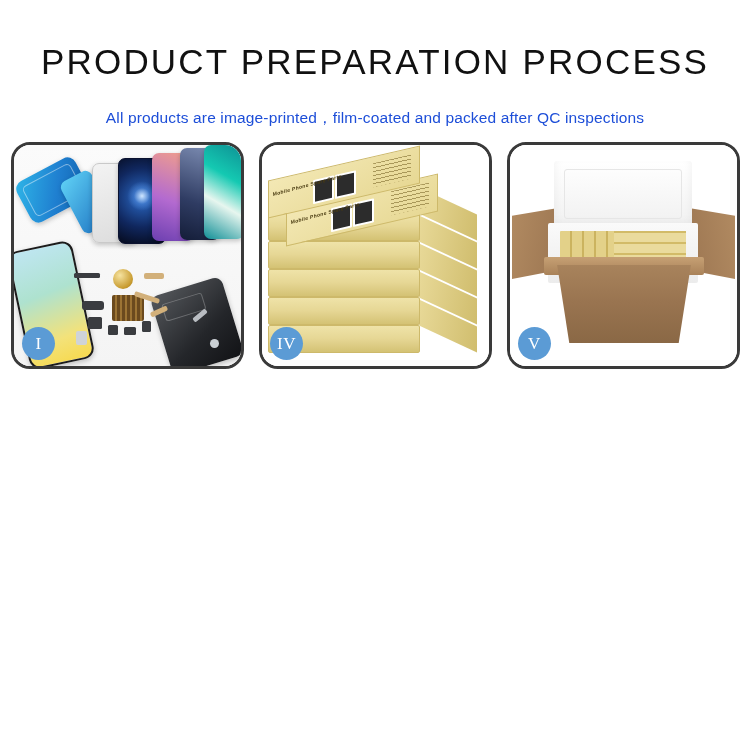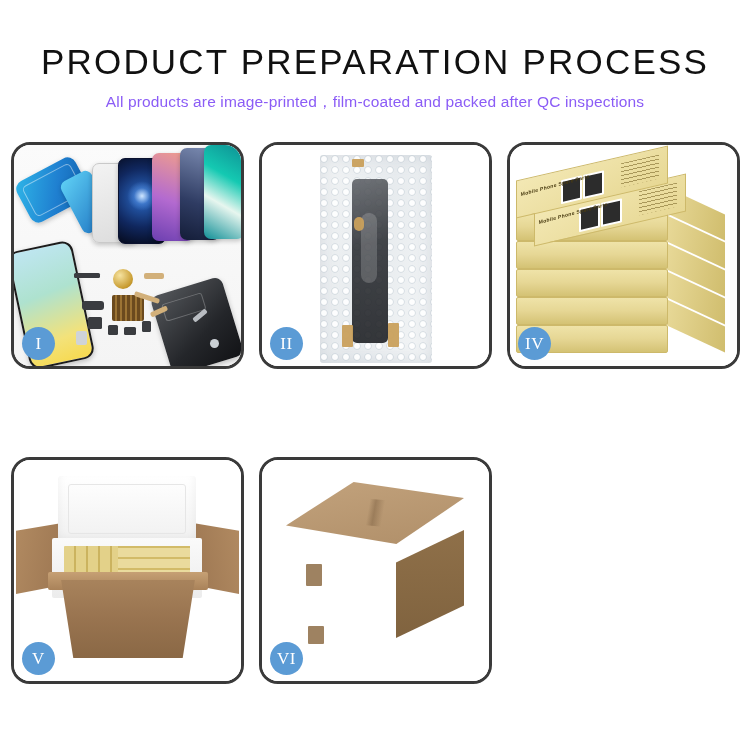--- a/index.html
+++ b/index.html
@@ -13,23 +13,23 @@
 
   
   .header{position:absolute;left:0;top:0;width:750px;text-align:center;}
   .title{
     margin:0;padding-top:44px;
     font-size:35px;font-weight:500;letter-spacing:2.2px;
     color:#111;line-height:1.05;
     font-family:"Liberation Sans", sans-serif;
   }
   .subtitle{
-    margin:0;padding-top:11px;
+    margin:16px;padding-top:11px;
     font-size:15.5px;font-weight:400;letter-spacing:.15px;
-    color:#8b5cf6;
+    color:#1d4ed8;
     font-family:"Liberation Sans", sans-serif;
   }
 
   
   .grid{
     position:absolute;left:11px;top:142px;
     width:730px;height:545px;
     display:grid;
     grid-template-columns:repeat(3,233px);
     grid-template-rows:repeat(2,227px);
@@ -283,33 +283,20 @@
         <div class="flex" style="left:130px;top:128px;width:20px;height:6px;"></div>
         <div class="flex" style="left:120px;top:150px;width:26px;height:5px;transform:rotate(18deg);"></div>
         <div class="flex" style="left:136px;top:164px;width:18px;height:5px;transform:rotate(-24deg);"></div>
         <div class="chip" style="left:178px;top:168px;width:16px;height:5px;background:#b9bdc2;transform:rotate(-40deg);"></div>
         <div class="chip" style="left:196px;top:194px;width:9px;height:9px;border-radius:50%;background:#cbd0d5;"></div>
         <span class="hidden-text">Assorted mobile phone LCD screens, displays and disassembled spare parts</span>
       </div>
       <div class="badge">I</div>
     </div>
 
-    <div class="panel">
-      <div class="stage p2">
-        <div class="bwbag">
-          <div class="bwpart"></div>
-          <div class="bwtape" style="left:32px;top:4px;width:12px;height:8px;"></div>
-          <div class="bwtape" style="left:34px;top:62px;width:10px;height:14px;border-radius:5px;"></div>
-          <div class="bwtape" style="left:22px;top:170px;width:11px;height:22px;"></div>
-          <div class="bwtape" style="left:68px;top:168px;width:11px;height:24px;"></div>
-        </div>
-        <span class="hidden-text">Individual part sealed in bubble wrap film</span>
-      </div>
-      <div class="badge">II</div>
-    </div>
 
 
     <div class="panel">
       <div class="stage p4">
         <div class="stack">
 
           <div class="sbox" style="left:0;top:164px;">
               <div class="edge"></div>
             </div>
           <div class="sbox" style="left:0;top:136px;">
@@ -353,27 +340,15 @@
         <div class="c5foamBox"></div>
         <div class="c5inner"></div>
         <div class="c5inner2"></div>
         <div class="c5rim"></div>
         <div class="c5body"></div>
         <span class="hidden-text">Boxes loaded into foam box inside outer carton</span>
       </div>
       <div class="badge">V</div>
     </div>
 
-    <div class="panel">
-      <div class="stage p6">
-        <div class="c6top"></div>
-        <div class="c6seam"></div>
-        <div class="c6left"></div>
-        <div class="c6right"></div>
-        <div class="c6tape" style="left:44px;top:104px;width:16px;height:22px;"></div>
-        <div class="c6tape" style="left:46px;top:166px;width:16px;height:18px;"></div>
-        <span class="hidden-text">Sealed outer shipping carton ready for dispatch</span>
-      </div>
-      <div class="badge">VI</div>
-    </div>
 
   </div>
 </div>
 
 </body></html>

